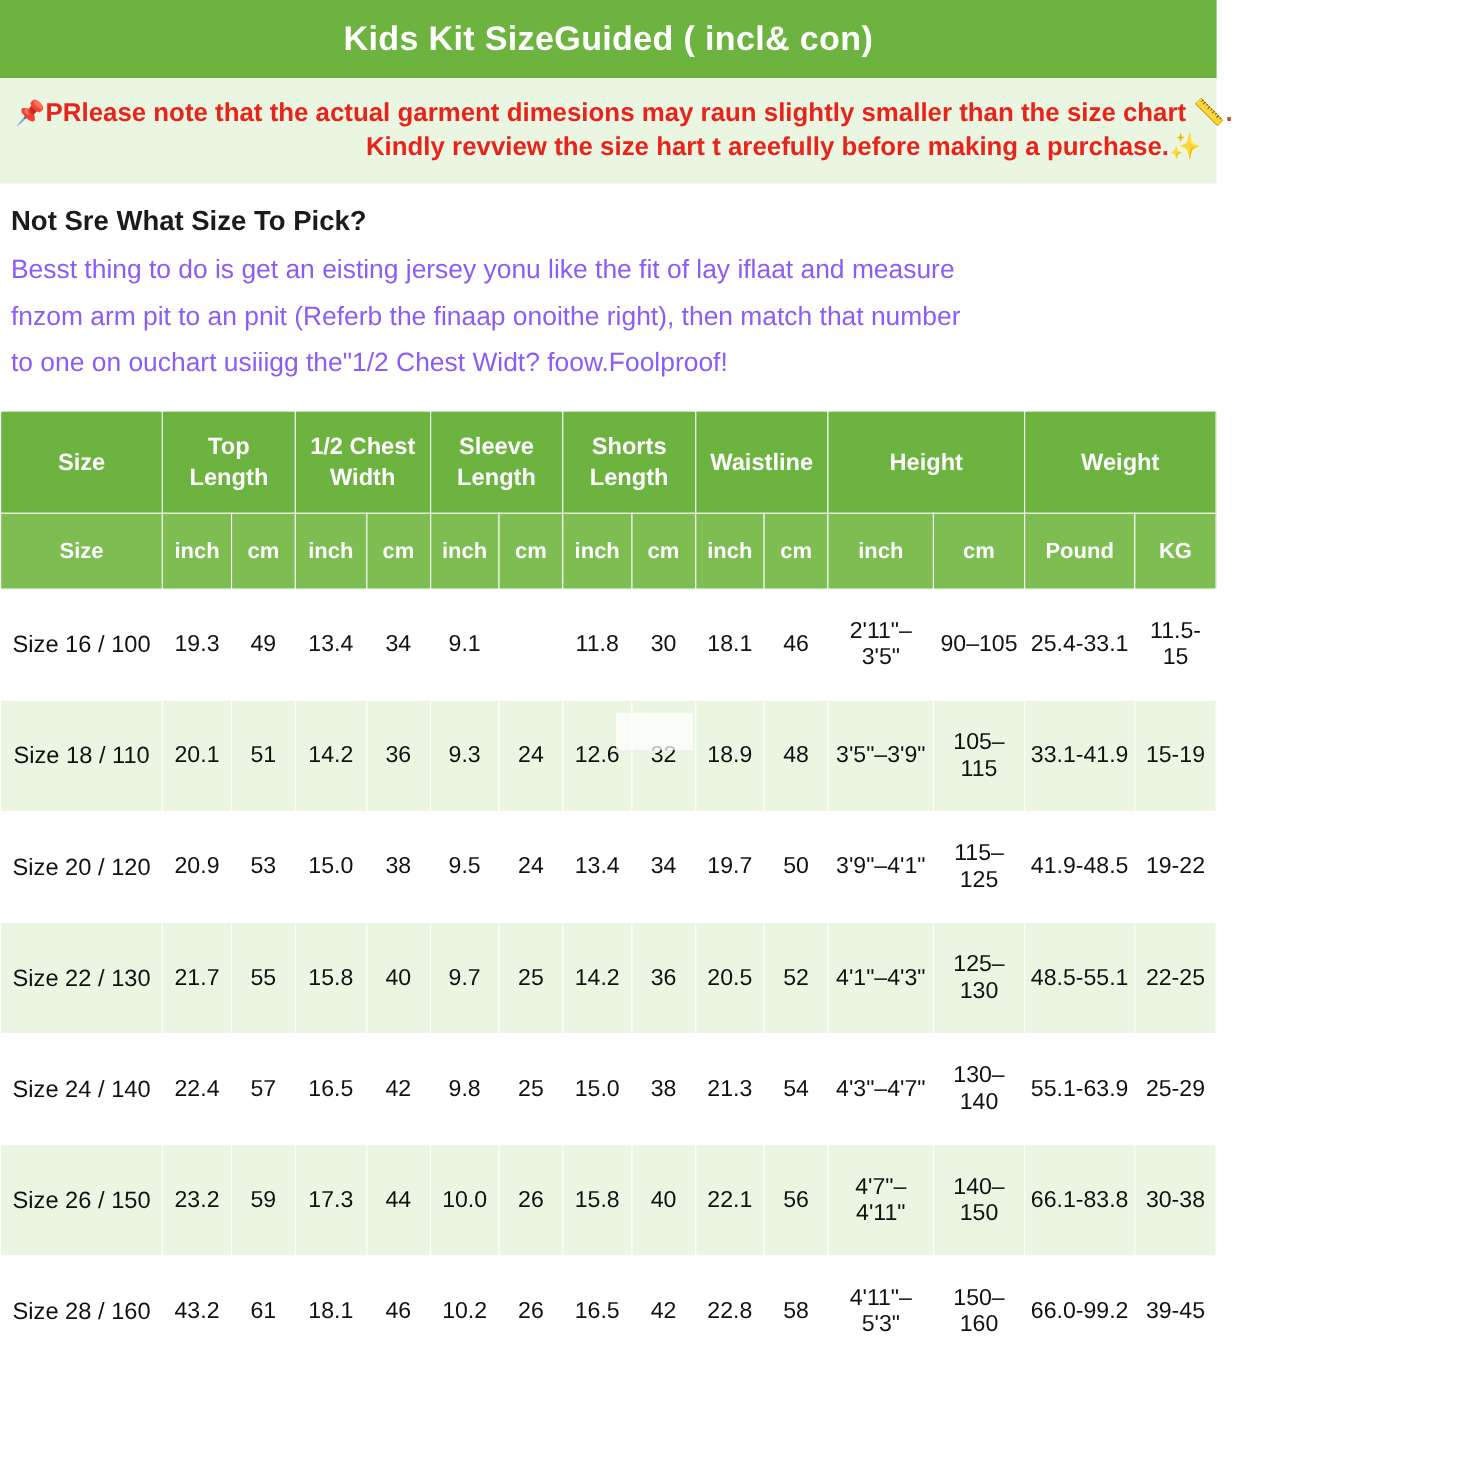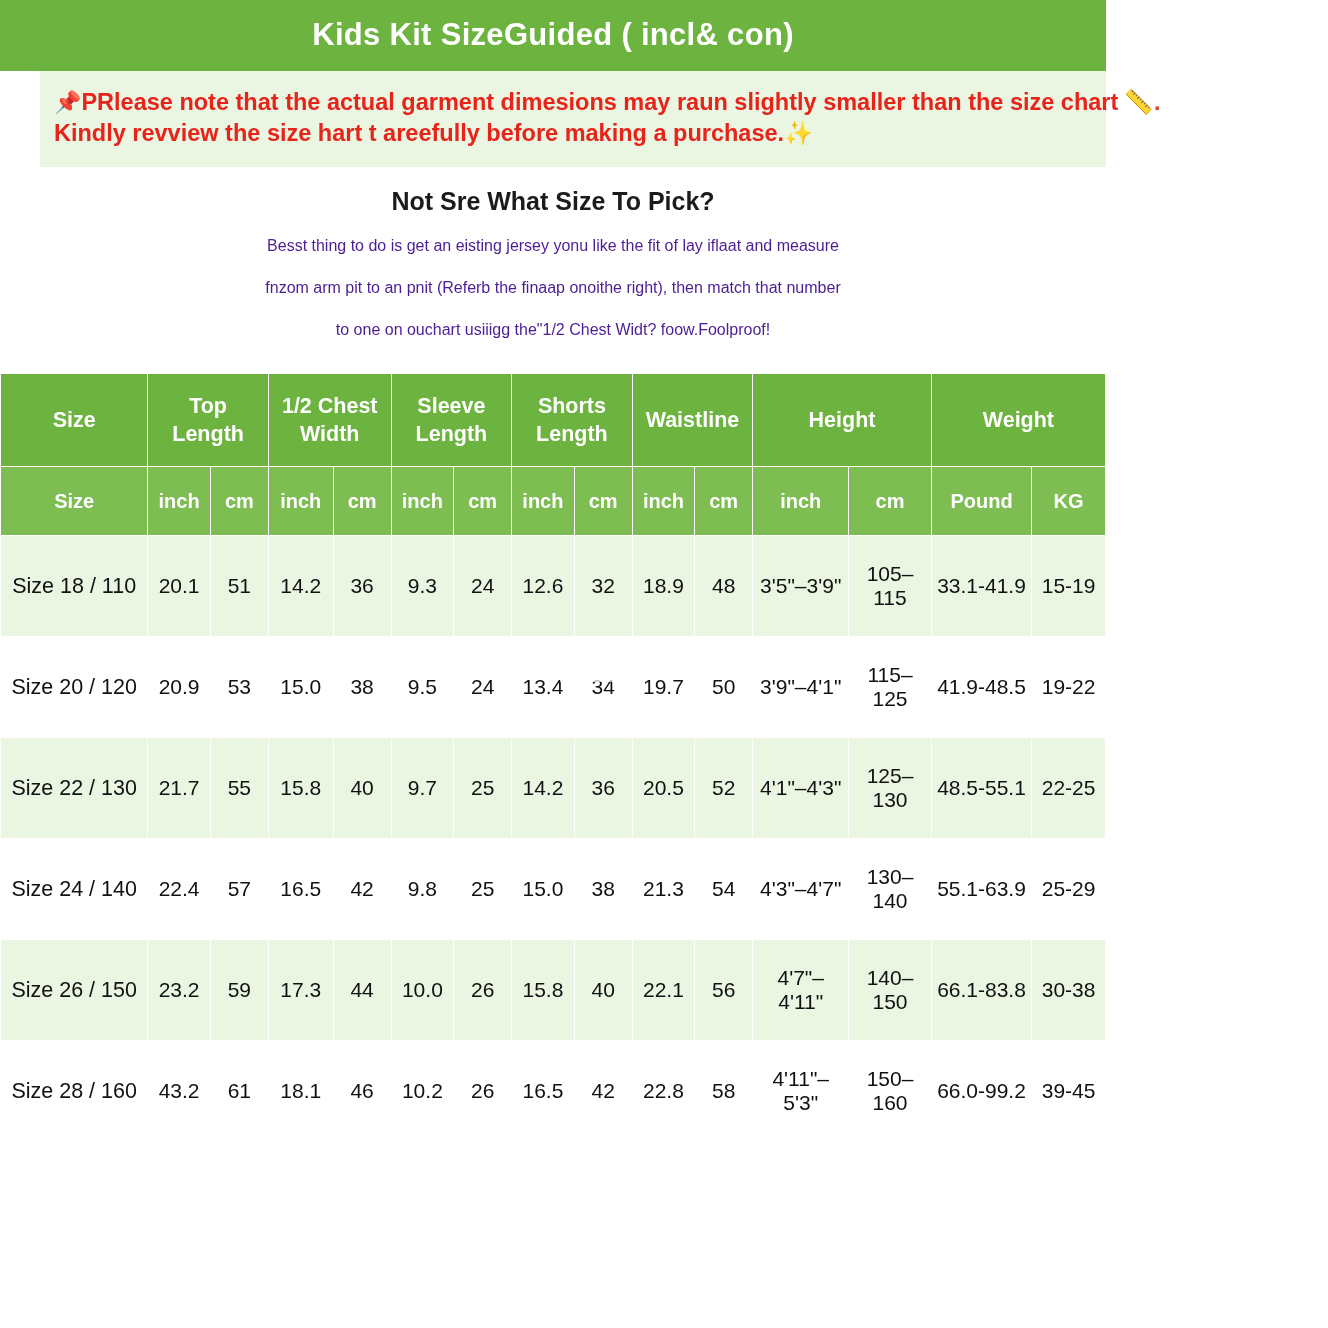--- a/index.html
+++ b/index.html
@@ -27,24 +27,23 @@
     text-align: center;
     font-size: 31px;
     font-weight: bold;
     letter-spacing: 0.3px;
     padding: 17px 10px 18px 10px;
     box-sizing: border-box;
   }
   
   .notice {
     background: #eaf5e2;
-    text-align: left;
+    text-align: right;
     padding: 16px 14px 18px 14px;
     box-sizing: border-box;
-    margin-left: 40px;
   }
   .notice-line {
     color: #e8231a;
     font-size: 23.5px;
     font-weight: bold;
     line-height: 31px;
     white-space: nowrap;
   }
   .notice-line .pin {
     color: #e8231a;
@@ -52,33 +51,32 @@
   }
   .notice-line .ruler {
     color: #d2462a;
   }
   .notice-line .sparkle {
     color: #e8231a;
   }
   
   .help {
     background: #ffffff;
-    text-align: center;
     padding: 20px 10px 22px 10px;
     box-sizing: border-box;
   }
   .help-head {
     font-size: 25px;
     font-weight: bold;
     color: #1b1b1b;
     margin-bottom: 9px;
   }
   .help-body {
-    font-size: 16px;
-    color: #4c1d95;
+    font-size: 24px;
+    color: #8b5cf6;
     line-height: 42px;
     font-weight: normal;
   }
   
   .table-wrap {
     flex: 1 1 auto;
   }
   table.size-chart {
     width: 100%;
     border-collapse: collapse;
@@ -218,20 +216,37 @@
           <th>cm</th>
           <th>inch</th>
           <th>cm</th>
           <th>inch</th>
           <th>cm</th>
           <th>Pound</th>
           <th>KG</th>
         </tr>
       </thead>
       <tbody>
+        <tr class="odd">
+          <td class="size-cell">Size 16 / 100</td>
+          <td>19.3</td>
+          <td>49</td>
+          <td>13.4</td>
+          <td>34</td>
+          <td>9.1</td>
+          <td>⁠</td>
+          <td>11.8</td>
+          <td>30</td>
+          <td>18.1</td>
+          <td>46</td>
+          <td>2'11"–3'5"</td>
+          <td>90–105</td>
+          <td>25.4-33.1</td>
+          <td>11.5-15</td>
+        </tr>
         <tr class="even">
           <td class="size-cell">Size 18 / 110</td>
           <td>20.1</td>
           <td>51</td>
           <td>14.2</td>
           <td>36</td>
           <td>9.3</td>
           <td>24</td>
           <td>12.6</td>
           <td>32</td>

